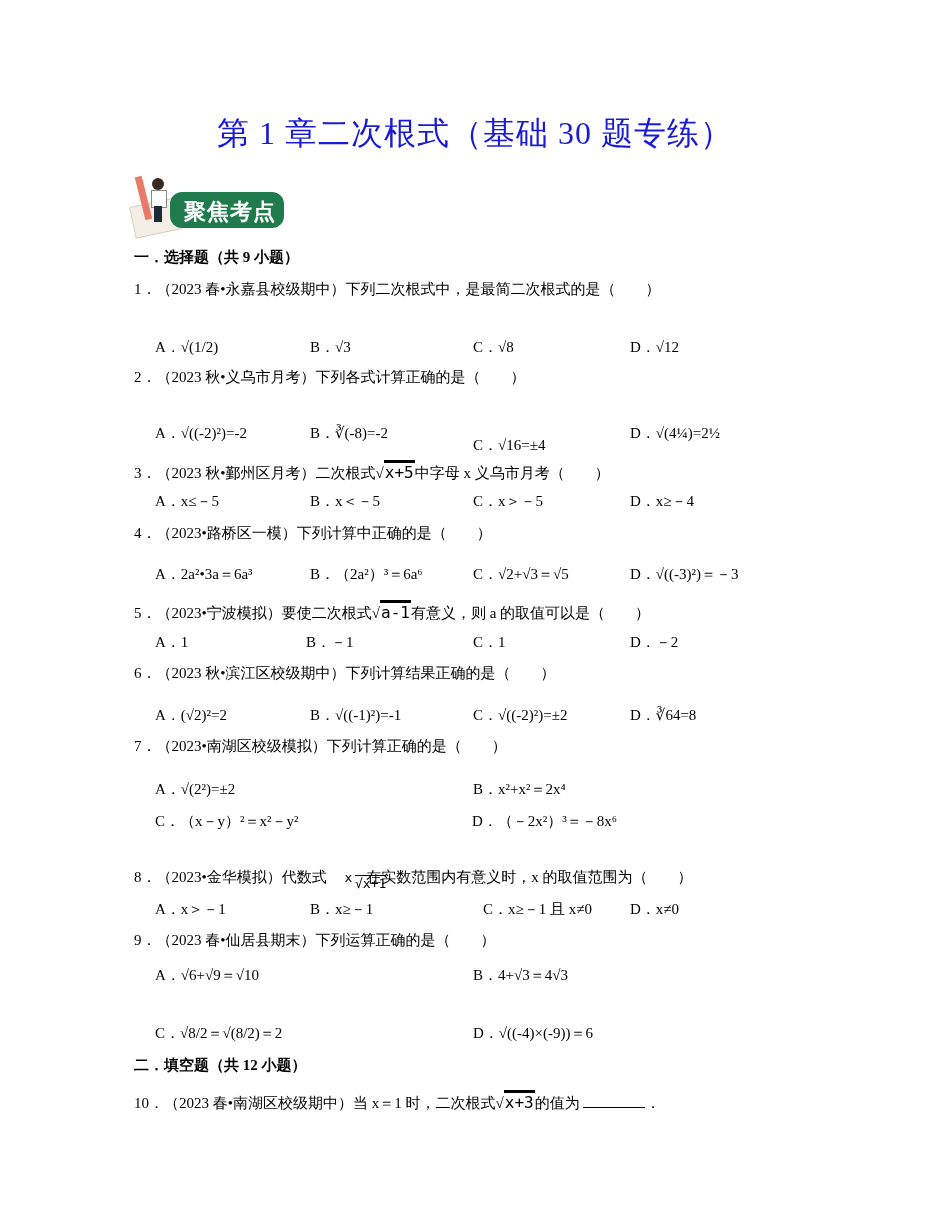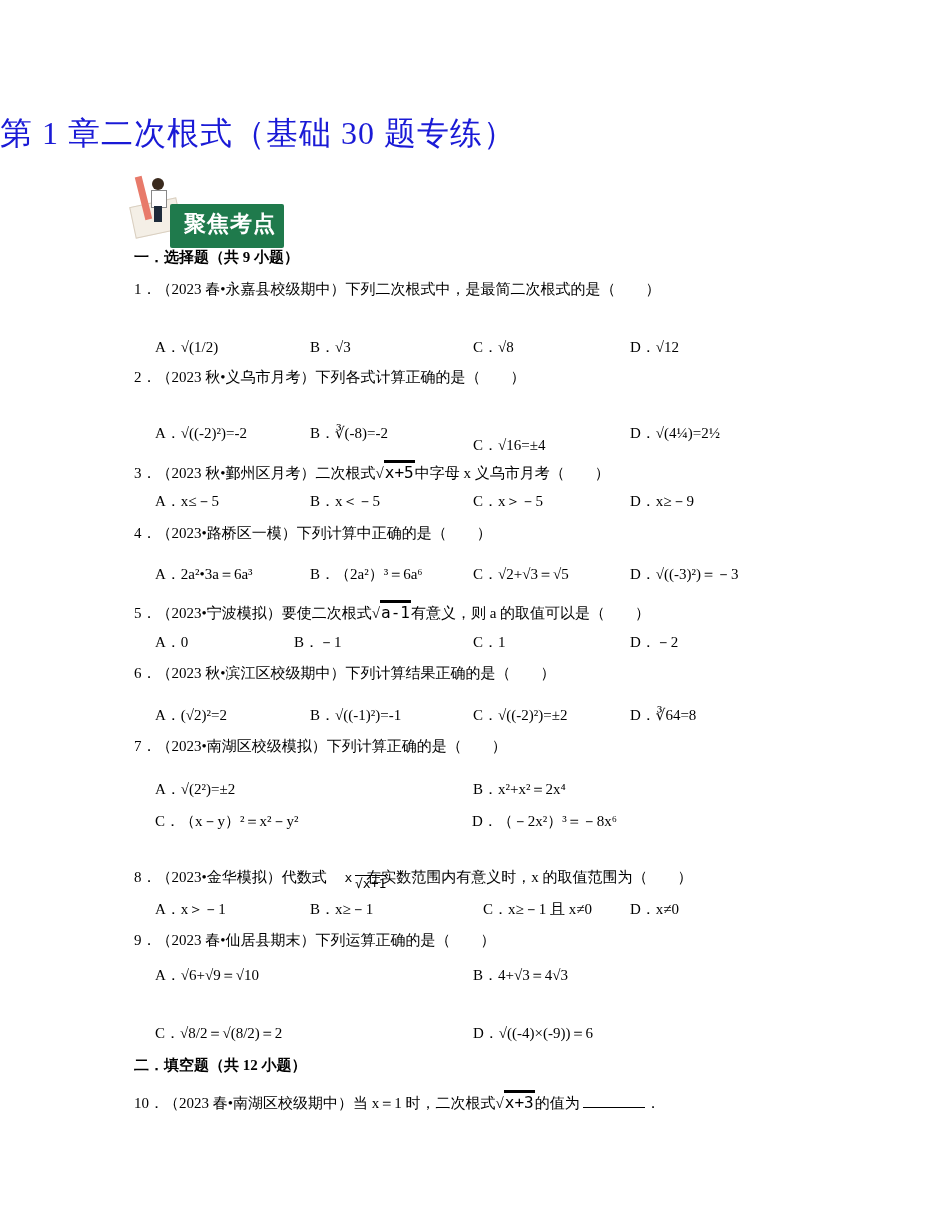--- a/index.html
+++ b/index.html
@@ -1,22 +1,22 @@
 <!DOCTYPE html>
 <html><head>
 <meta charset="utf-8">
 <style>
   html, body { margin:0; padding:0; background:#fff; }
   body { width:950px; height:1230px; position:relative; overflow:hidden;
          font-family:"Liberation Serif","DejaVu Serif",serif; color:#000; font-size:15px; }
-  .title { position:absolute; top:112px; left:0; width:950px; text-align:left;
+  .title { position:absolute; top:112px; left:0; width:950px; text-align:center;
            font-size:32px; color:#1a1ad6; letter-spacing:1px; }
   .badge { position:absolute; left:130px; top:172px; width:160px; height:62px; }
-  .badge .bar { position:absolute; left:40px; top:20px; width:114px; height:44px;
-                background:#1f7a4c; border-radius:2px;margin-top:12px; }
+  .badge .bar { position:absolute; left:40px; top:20px; width:114px; height:36px;
+                background:#1f7a4c; border-radius:12px; }
   .badge .bar span { position:absolute; left:14px; top:5px; color:#fff; font-size:22px;
                      font-family:"DejaVu Sans",sans-serif; letter-spacing:1px; font-weight:bold;}
   .badge .paper { position:absolute; left:2px; top:30px; width:46px; height:30px; background:#f4efe6;
                   transform:rotate(-12deg); border:1px solid #d9cfc0; }
   .badge .pencil { position:absolute; left:10px; top:4px; width:7px; height:44px; background:#e87a6a;
                    transform:rotate(-14deg); }
   .badge .kid-head { position:absolute; left:22px; top:6px; width:12px; height:12px; border-radius:50%; background:#3a2a1e; }
   .badge .kid-body { position:absolute; left:21px; top:18px; width:14px; height:16px; background:#fff; border:1px solid #888; }
   .badge .kid-legs { position:absolute; left:24px; top:34px; width:8px; height:16px; background:#1d2a3a; }
   .line { position:absolute; left:134px; white-space:nowrap; }
@@ -59,35 +59,35 @@
 <div class="opt" style="left:310px;top:424px">B．∛(-8)=-2</div>
 <div class="opt" style="left:473px;top:436px">C．√16=±4</div>
 <div class="opt" style="left:630px;top:424px">D．√(4¼)=2½</div>
 
 <div class="line" style="top:460px">
   <span>3．</span><span>（2023 秋•鄞州区月考）二次根式</span>√<span class="sq m">x+5</span><span>中字母 x 义乌市月考（　　）</span>
 </div>
 <div class="opt" style="left:155px;top:492px">A．x≤－5</div>
 <div class="opt" style="left:310px;top:492px">B．x＜－5</div>
 <div class="opt" style="left:473px;top:492px">C．x＞－5</div>
-<div class="opt" style="left:630px;top:492px">D．x≥－9</div>
+<div class="opt" style="left:630px;top:492px">D．x≥－4</div>
 
 <div class="line" style="top:524px">
   <span>4．</span><span>（2023•路桥区一模）下列计算中正确的是（　　）</span>
 </div>
 <div class="opt" style="left:155px;top:565px">A．2a²•3a＝6a³</div>
 <div class="opt" style="left:310px;top:565px">B．（2a²）³＝6a⁶</div>
 <div class="opt" style="left:473px;top:565px">C．√2+√3＝√5</div>
 <div class="opt" style="left:630px;top:565px">D．√((-3)²)＝－3</div>
 
 <div class="line" style="top:600px">
   <span>5．</span><span>（2023•宁波模拟）要使二次根式</span>√<span class="sq m">a-1</span><span>有意义，则 a 的取值可以是（　　）</span>
 </div>
-<div class="opt" style="left:155px;top:633px">A．0</div>
-<div class="opt" style="left:294px;top:633px">B．－1</div>
+<div class="opt" style="left:155px;top:633px">A．1</div>
+<div class="opt" style="left:306px;top:633px">B．－1</div>
 <div class="opt" style="left:473px;top:633px">C．1</div>
 <div class="opt" style="left:630px;top:633px">D．－2</div>
 
 <div class="line" style="top:664px">
   <span>6．</span><span>（2023 秋•滨江区校级期中）下列计算结果正确的是（　　）</span>
 </div>
 <div class="opt" style="left:155px;top:706px">A．(√2)²=2</div>
 <div class="opt" style="left:310px;top:706px">B．√((-1)²)=-1</div>
 <div class="opt" style="left:473px;top:706px">C．√((-2)²)=±2</div>
 <div class="opt" style="left:630px;top:706px">D．∛64=8</div>

